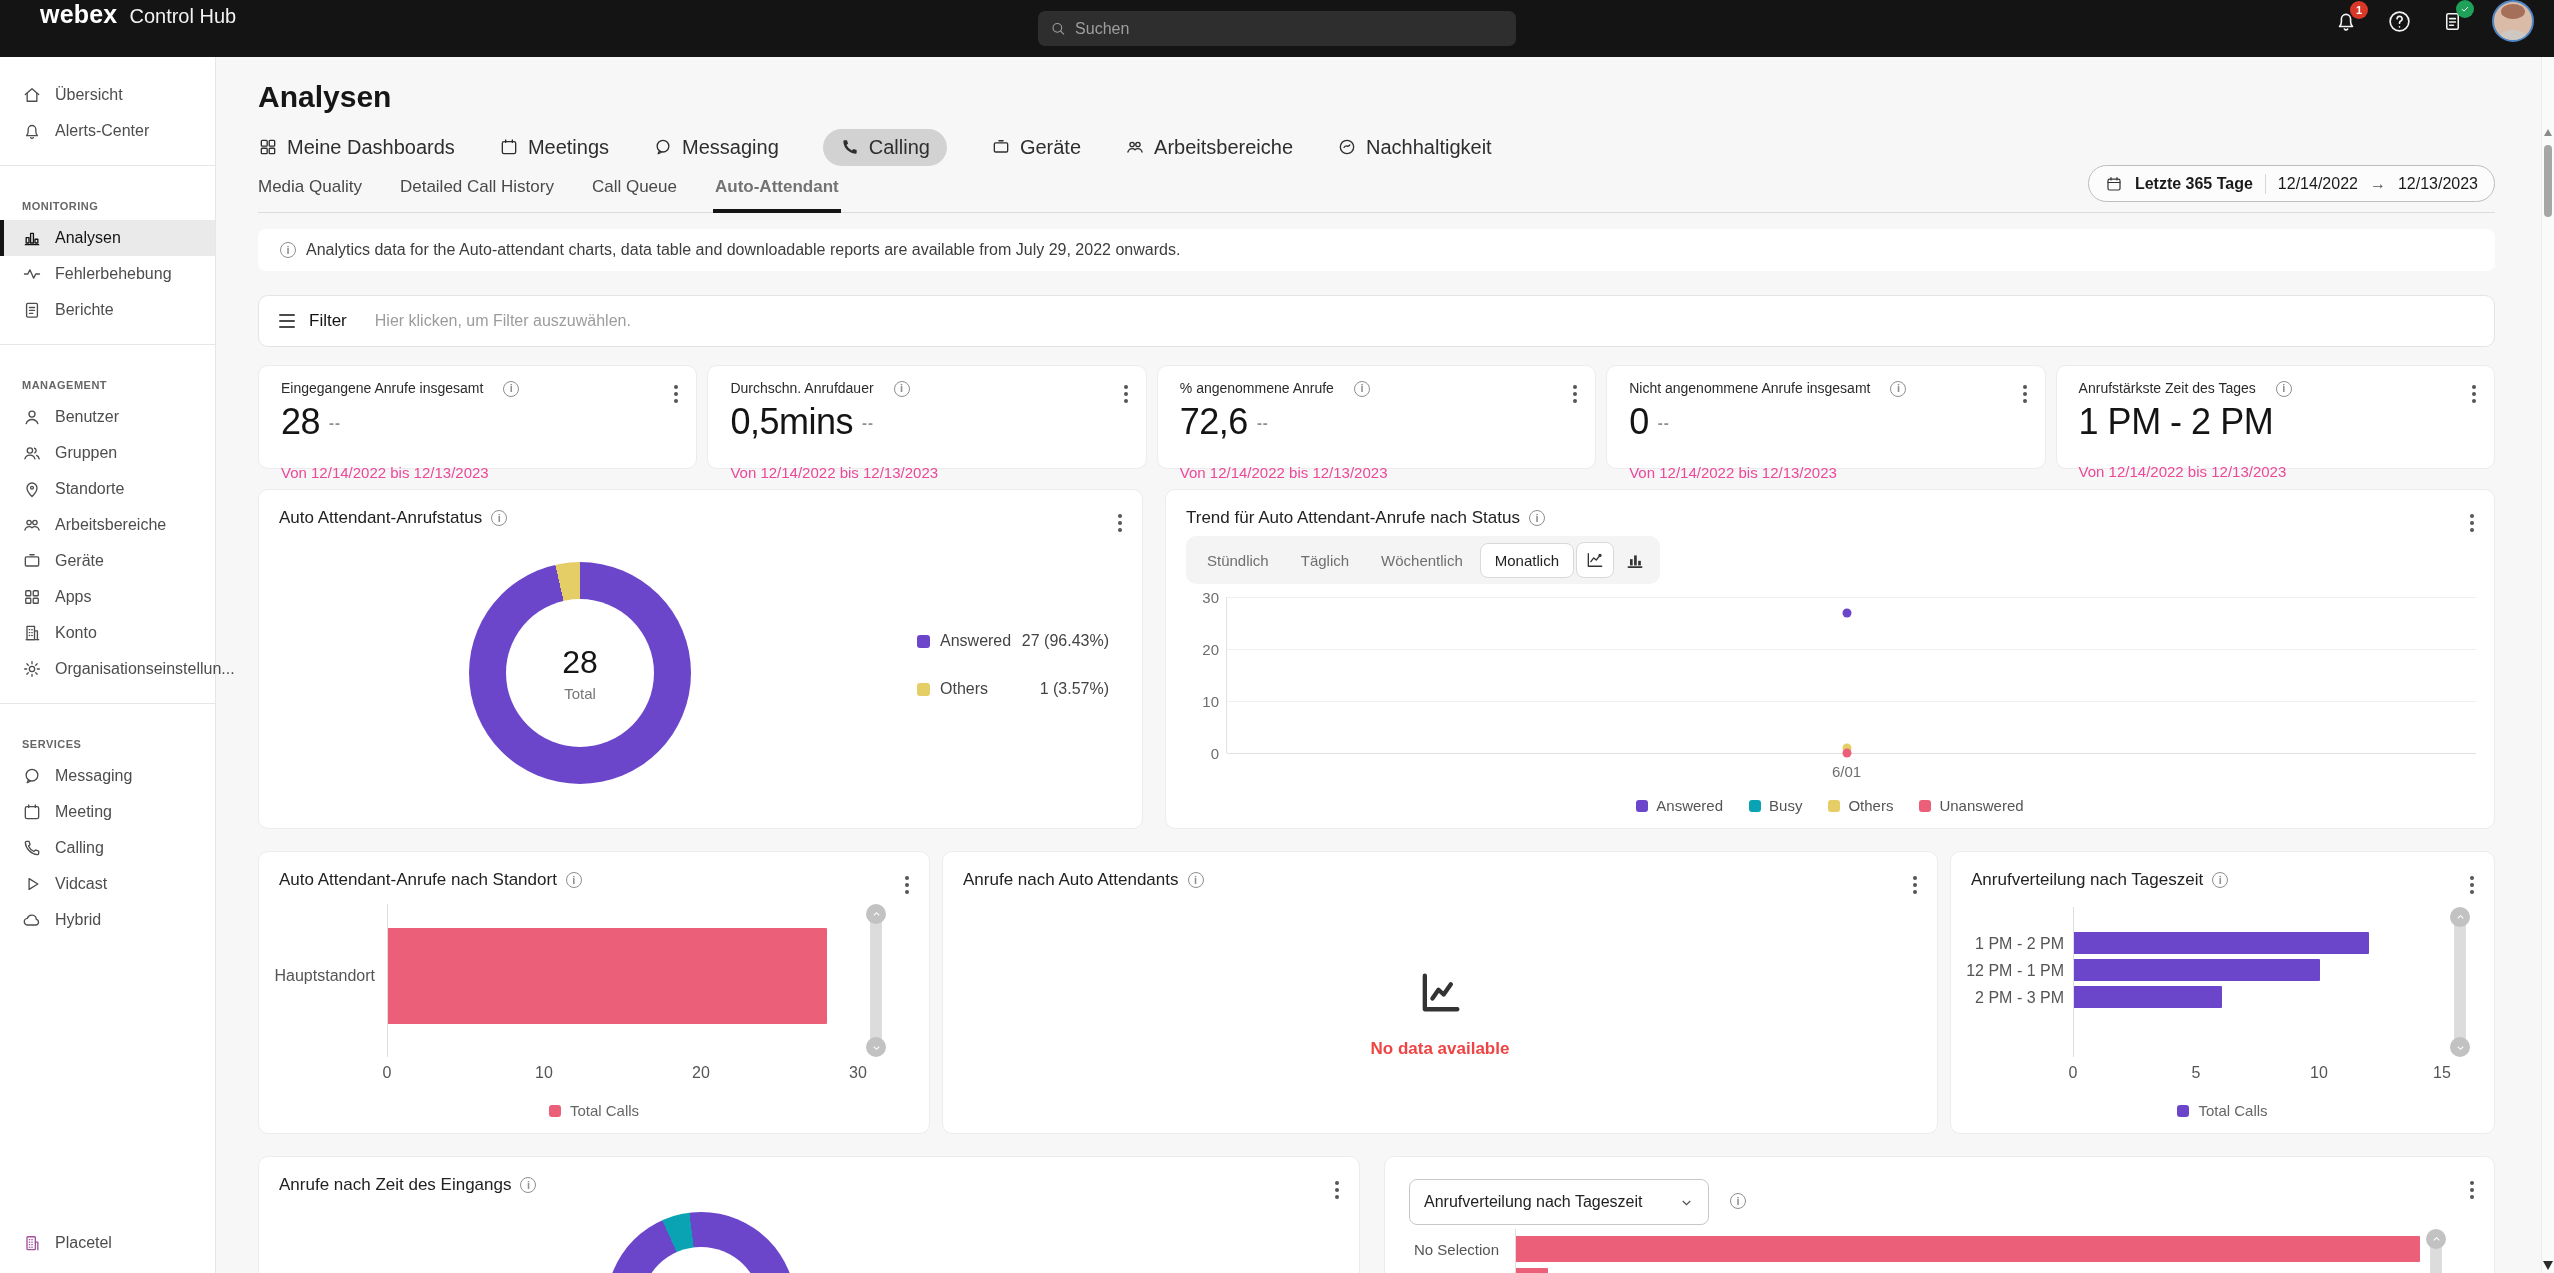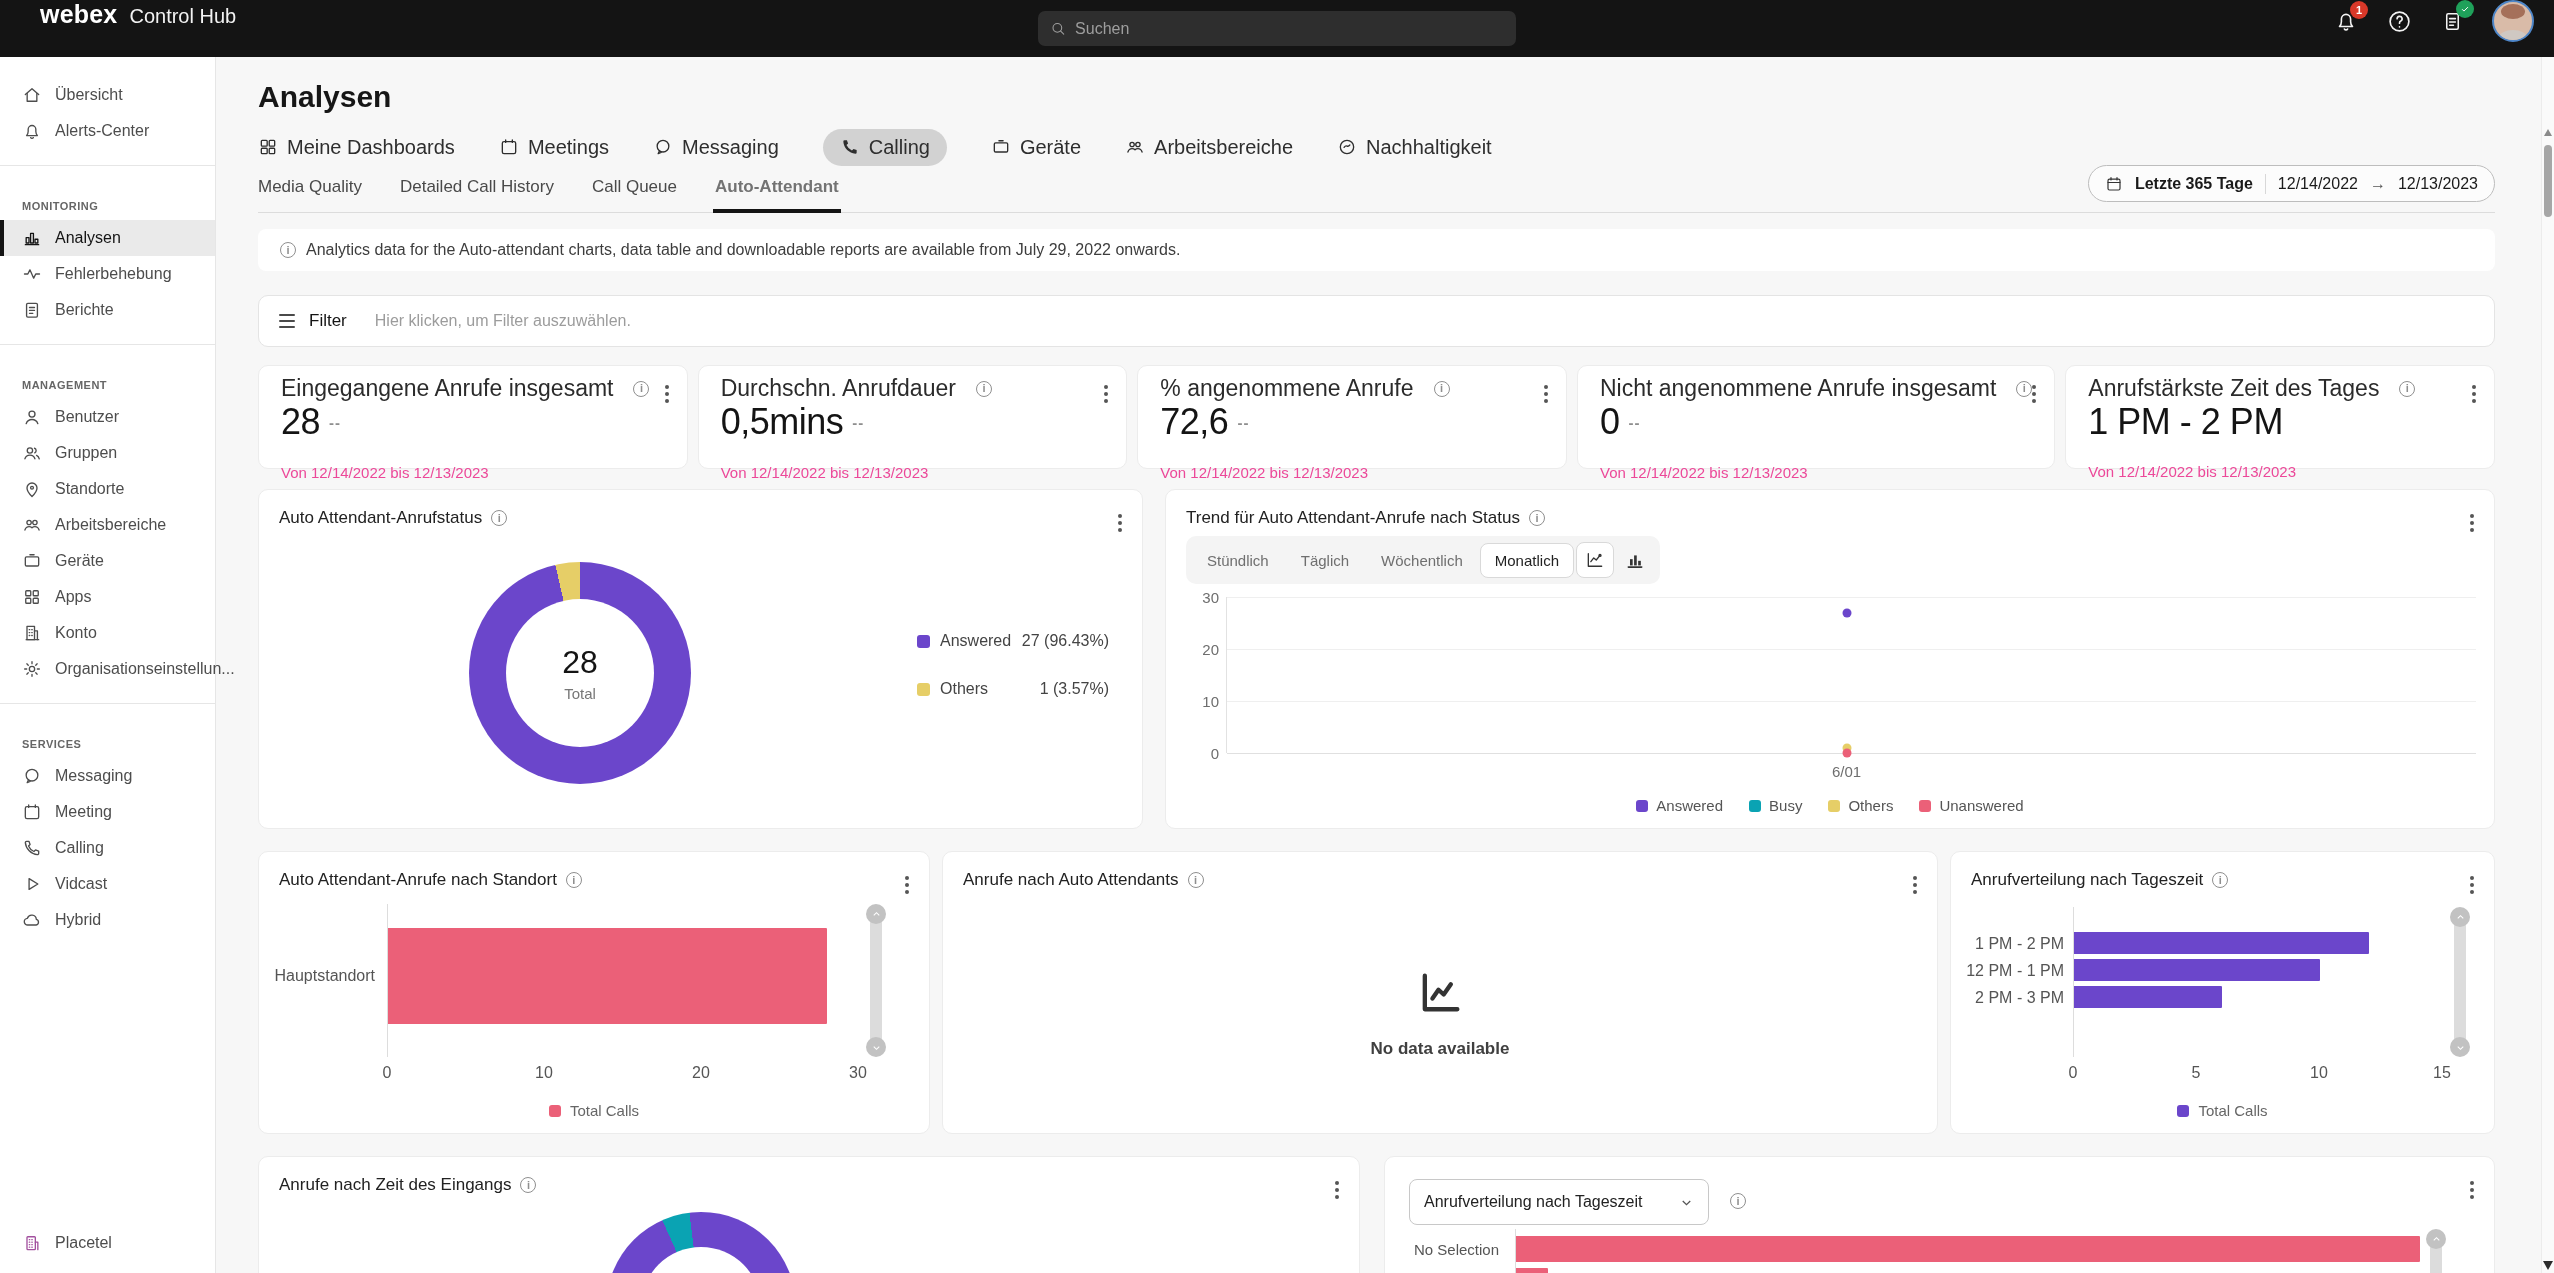--- a/index.html
+++ b/index.html
@@ -61,21 +61,21 @@
 .flt-ic span:nth-child(1){width:16px}.flt-ic span:nth-child(2){width:16px}.flt-ic span:nth-child(3){width:16px}
 
 .ic-info{width:16px;height:16px;min-width:16px;border:1.2px solid #8F8F8F;border-radius:50%;color:#8F8F8F;font-size:11px;display:inline-flex;align-items:center;justify-content:center;cursor:pointer;font-weight:600}
 .ic-info::after{content:"i"}
 .kebab{position:absolute;display:flex;flex-direction:column;gap:3px;cursor:pointer;padding:4px}
 .kebab i{width:4px;height:4px;border-radius:50%;background:#555}
 
 
 .kpis{margin-top:18px;display:grid;grid-template-columns:repeat(5,1fr);gap:10px}
 .kpi{background:#fff;border:1px solid #ECECEC;border-radius:10px;height:104px;padding:13px 22px 0;position:relative}
-.kpi-title{font-size:23px;color:#2B2B2B;display:flex;align-items:center;gap:20px;line-height:19px;white-space:nowrap}
+.kpi-title{font-size:14px;color:#2B2B2B;display:flex;align-items:center;gap:20px;line-height:19px;white-space:nowrap}
 .kpi-value{font-size:36px;color:#141414;margin-top:4px;line-height:40px;letter-spacing:-.5px}
 .kpi-trend{font-size:15px;color:#8E8E8E;font-weight:700;margin-left:9px;vertical-align:6px;letter-spacing:1px}
 .kpi-period{font-size:15px;color:#ec4899;margin-top:21px}
 .kpi .kebab{right:14px;top:15px}
 
 
 .card{background:#fff;border:1px solid #ECECEC;border-radius:10px;position:relative}
 .card-head{display:flex;align-items:center;gap:9px;padding:18px 20px 0;font-size:17px;color:#222;white-space:nowrap}
 .card .kebab{right:16px;top:20px}
 .row2{margin-top:20px;display:grid;grid-template-columns:885px 1fr;gap:22px}
@@ -121,21 +121,21 @@
 .xtick{position:absolute;transform:translateX(-50%);font-size:16px;color:#555}
 .chart-legend{position:absolute;left:0;right:0;display:flex;justify-content:center;gap:9px;align-items:center;font-size:15px;color:#666}
 .scrollw{position:absolute;width:22px}
 .scrollw .track{position:absolute;left:5px;top:10px;bottom:10px;width:12px;background:#DCDCDC;border-radius:6px}
 .scr-btn{position:absolute;left:1px;width:20px;height:20px;border-radius:50%;background:#C2C2C2;display:flex;align-items:center;justify-content:center;cursor:pointer}
 .scr-btn svg{width:11px;height:11px;stroke:#fff;stroke-width:2.4;fill:none}
 .scr-btn.up{top:0}.scr-btn.dn{bottom:0}
 
 
 .nodata{position:absolute;inset:40px 0 0 0;display:flex;flex-direction:column;align-items:center;justify-content:center;gap:20px}
-.nodata .txt{font-size:17px;font-weight:700;color:#404040}
+.nodata .txt{font-size:17px;font-weight:700;color:#ef4444}
 .nodata svg{width:52px;height:52px;stroke:#333;stroke-width:2;fill:none;stroke-linecap:round;stroke-linejoin:round}
 
 
 #donut-entry{left:347px;top:55px;width:190px;height:190px}
 #donut-entry::after{width:120px;height:120px}
 
 
 .selectbox{position:absolute;left:24px;top:22px;width:300px;height:46px;border:1px solid #C8C8C8;border-radius:8px;background:#fff;display:flex;align-items:center;justify-content:space-between;padding:0 14px;font-size:16px;color:#222;cursor:pointer}
 .selectbox svg{width:15px;height:15px;stroke:#555;stroke-width:2;fill:none}
 .info-floating{position:absolute;left:345px;top:36px}

